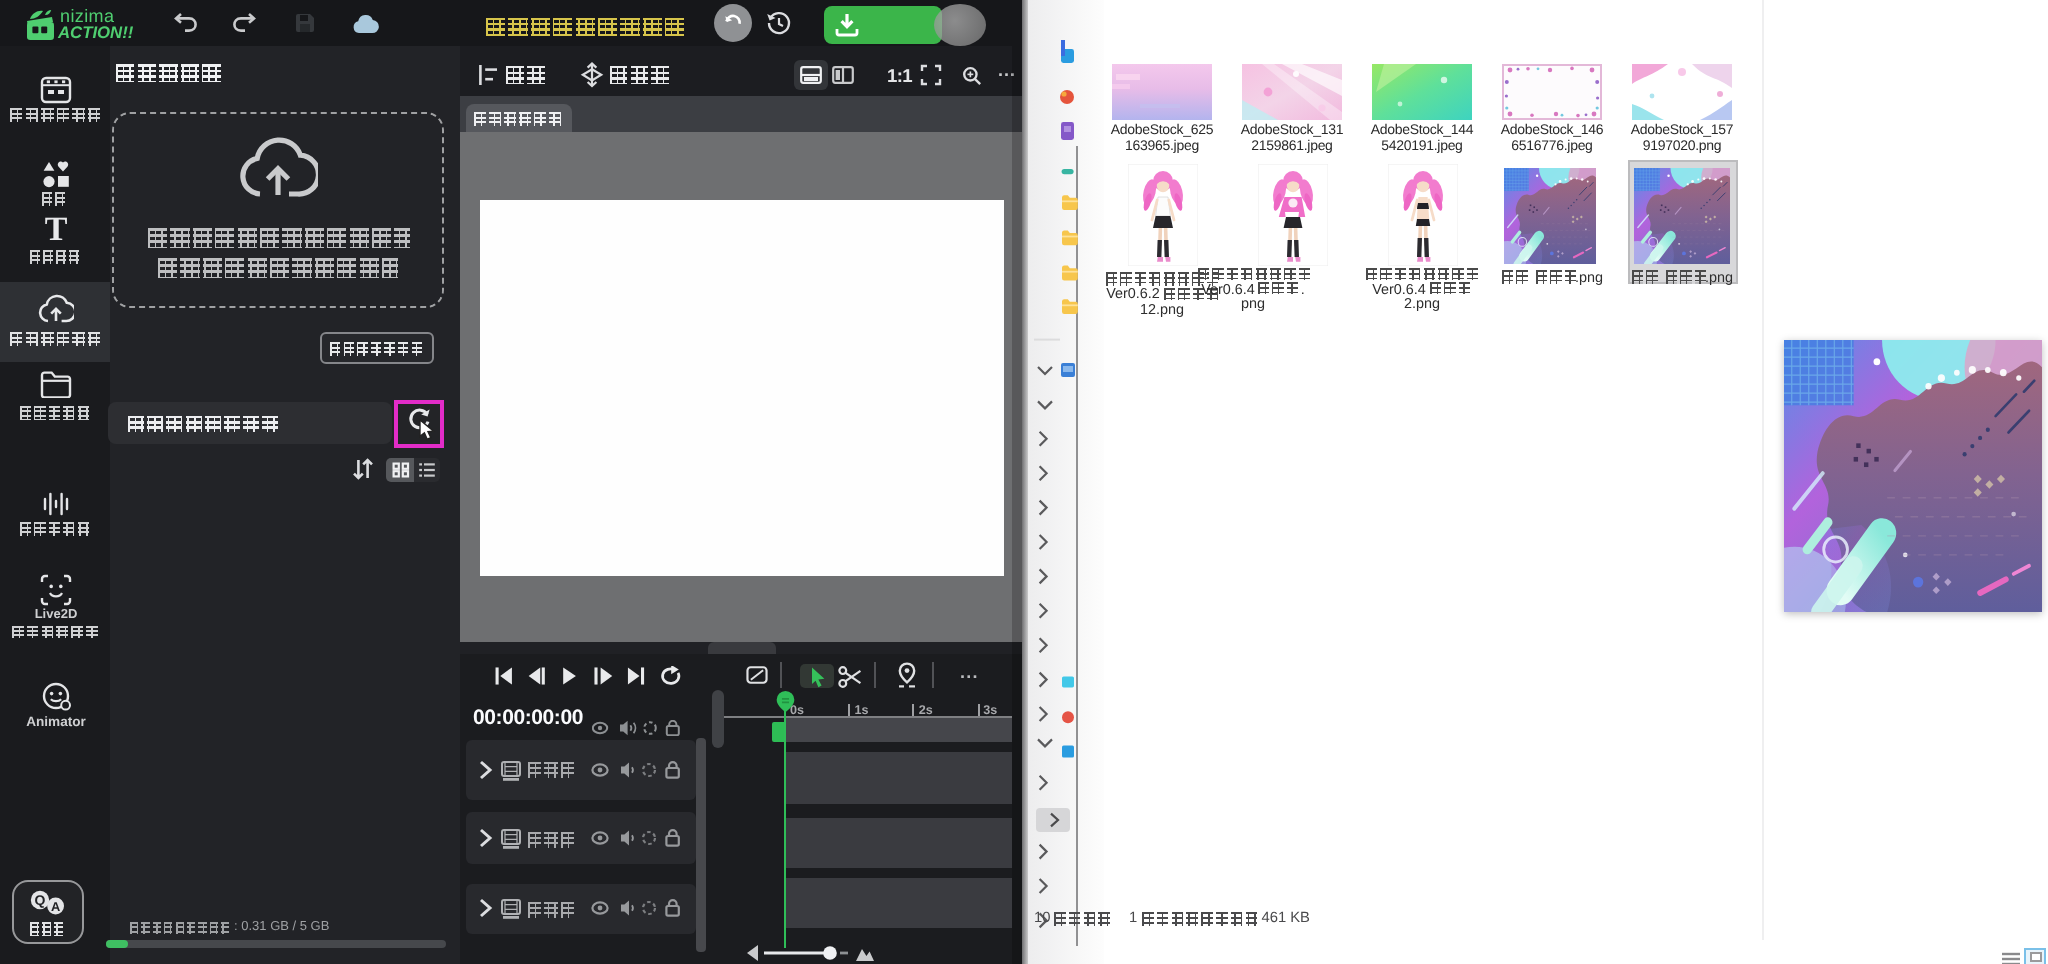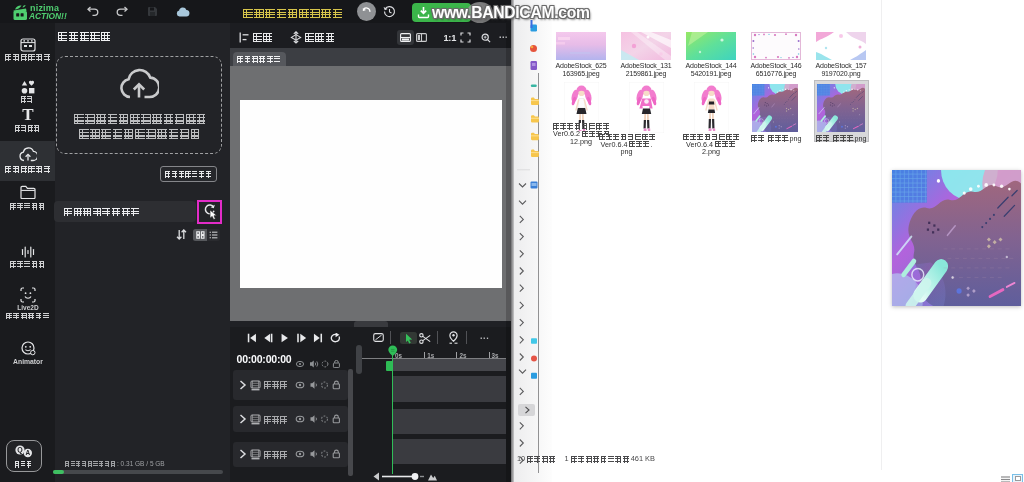--- a/index.html
+++ b/index.html
@@ -21,21 +21,21 @@
 <div class="abs" style="left:0;top:0;width:511px;height:23px;background:#16171a;"></div>
 
 <svg class="abs" style="left:11px;top:2px;" width="18" height="19" viewBox="0 0 18 19">
  <path d="M2.5 8.5 L15 6.5 L15.5 9 L3 11 Z" fill="#4fce70"></path>
  <rect x="2.5" y="9" width="13.5" height="9" rx="1.6" fill="#4fce70"></rect>
  <path d="M4 7.5 C5 4.5 8 3 10.5 3.5 C9 6 6.5 7.5 4 7.5 Z" fill="#4fce70"></path>
  <path d="M11.5 5.5 C12 3.8 13.4 3 14.6 3 C14.2 4.6 13 5.6 11.5 5.5 Z" fill="#4fce70"></path>
  <rect x="5.2" y="11.2" width="3" height="3.4" rx="0.5" fill="#16171a"></rect>
  <rect x="9.6" y="11.2" width="3" height="3.4" rx="0.5" fill="#16171a"></rect>
 </svg>
-<div class="abs" style="left:30px;top:3px;font-size:9px;font-weight:bold;color:#4fce70;letter-spacing:0.2px;">nizima</div>
+<div class="abs" style="left:30px;top:3px;font-size:9px;font-weight:normal;color:#4fce70;letter-spacing:0.2px;">nizima</div>
 <div class="abs" style="left:29px;top:11px;font-size:8.4px;font-weight:bold;font-style:italic;color:#4fce70;">ACTION!!</div>
 
 <svg class="abs" style="left:87px;top:6px;" width="12" height="11" viewBox="0 0 12 11">
  <path d="M3.5 1 L1 3.2 L3.5 5.4" stroke="#c9cacc" stroke-width="1.3" fill="none"></path>
  <path d="M1.3 3.2 H7.5 C9.8 3.2 10.8 4.8 10.8 6.3 C10.8 7.8 9.8 9.3 7.5 9.3 H5.5" stroke="#c9cacc" stroke-width="1.3" fill="none"></path>
 </svg>
 <svg class="abs" style="left:116px;top:6px;" width="12" height="11" viewBox="0 0 12 11">
  <path d="M8.5 1 L11 3.2 L8.5 5.4" stroke="#c9cacc" stroke-width="1.3" fill="none"></path>
  <path d="M10.7 3.2 H4.5 C2.2 3.2 1.2 4.8 1.2 6.3 C1.2 7.8 2.2 9.3 4.5 9.3 H6.5" stroke="#c9cacc" stroke-width="1.3" fill="none"></path>
 </svg>
@@ -611,21 +611,21 @@
 
 <svg class="abs" style="left:752px;top:84px;" width="46" height="48" viewBox="0 0 100 100" preserveAspectRatio="none">
       <use href="#art"></use>
     </svg>
 <svg class="abs" style="left:817px;top:84px;" width="48" height="48" viewBox="0 0 100 100" preserveAspectRatio="none">
       <use href="#art"></use>
     </svg>
 
 <style>.lbl{position:absolute;width:65px;text-align:center;font-size:7.2px;line-height:7.4px;color:#2e2e2e;}
 .lbl .jp{height:6.4px;--cs:7.2px;--lh:2.4px;--sw:0.9px;--c:#4a4a4a;--bg:#fff;vertical-align:-0.5px;}</style>
-<div class="lbl" style="left:548.5px;top:123px;"><span class="jp" style="width:56px;"></span><br>Ver0.6.2&nbsp;<span class="jp" style="width:27px;"></span><br>12.png</div>
+<div class="lbl" style="left:548.5px;top:136px;"><span class="jp" style="width:56px;"></span><br>Ver0.6.2&nbsp;<span class="jp" style="width:27px;"></span><br>12.png</div>
 <div class="lbl" style="left:594px;top:133.5px;"><span class="jp" style="width:56px;"></span><br>Ver0.6.4&nbsp;<span class="jp" style="width:21px;"></span>.<br>png</div>
 <div class="lbl" style="left:678.5px;top:133.5px;"><span class="jp" style="width:56px;"></span><br>Ver0.6.4&nbsp;<span class="jp" style="width:21px;"></span><br>2.png</div>
 <div class="lbl" style="left:743.5px;top:135px;"><span class="jp" style="width:13px;"></span>&nbsp;&nbsp;<span class="jp" style="width:20px;"></span>.png</div>
 <div class="lbl" style="left:808.5px;top:135px;"><span class="jp" style="width:13px;--bg:#d8d8da;"></span>&nbsp;&nbsp;<span class="jp" style="width:20px;--bg:#d8d8da;"></span>.png</div>
 
 <svg class="abs" style="left:892px;top:170px;box-shadow:0 1px 4px rgba(0,0,0,0.25);" width="129" height="136" viewBox="0 0 100 100" preserveAspectRatio="none">
       <use href="#art"></use>
     </svg>
 
 <svg class="abs" style="left:514px;top:20px;" width="38" height="452" viewBox="0 0 38 452">
@@ -689,15 +689,14 @@
     </svg>
 <div class="abs" style="left:1012px;top:473.5px;width:11px;height:9px;border:1.4px solid #7ac0e8;background:#e8f4fb;"></div>
 <div class="abs" style="left:1014.5px;top:476px;width:6px;height:5px;border:1px solid #9a9a9c;background:#fff;"></div>
 
 <div class="abs" style="left:412px;top:3px;width:59px;height:18.5px;background:#3bb54a;border-radius:4px;"></div>
 <svg class="abs" style="left:417px;top:6px;" width="13" height="13" viewBox="0 0 13 13">
  <path d="M6.5 1 V7 M3.8 4.6 L6.5 7.4 L9.2 4.6" stroke="#fff" stroke-width="1.6" fill="none"></path>
  <path d="M1.5 8.5 V10.5 a1 1 0 0 0 1 1 h8 a1 1 0 0 0 1-1 V8.5" stroke="#fff" stroke-width="1.4" fill="none"></path>
 </svg>
 <div class="abs" style="left:467px;top:2px;width:26px;height:21px;border-radius:50%;background:radial-gradient(circle at 40% 40%,#b3b3b3,#828282);opacity:0.75;"></div>
-<div class="abs" style="left:432px;top:3.5px;font-size:15.7px;font-weight:bold;color:#fff;letter-spacing:-0.3px;text-shadow:-1px -1px 0.5px #6a6a6a,1px -1px 0.5px #6a6a6a,-1px 1px 0.5px #6a6a6a,1px 1px 0.5px #6a6a6a,0 0 2.5px #555,1.5px 2px 2px rgba(60,60,60,0.55);">www.BANDICAM.com</div>
 
 </div>
 
 </body></html>

